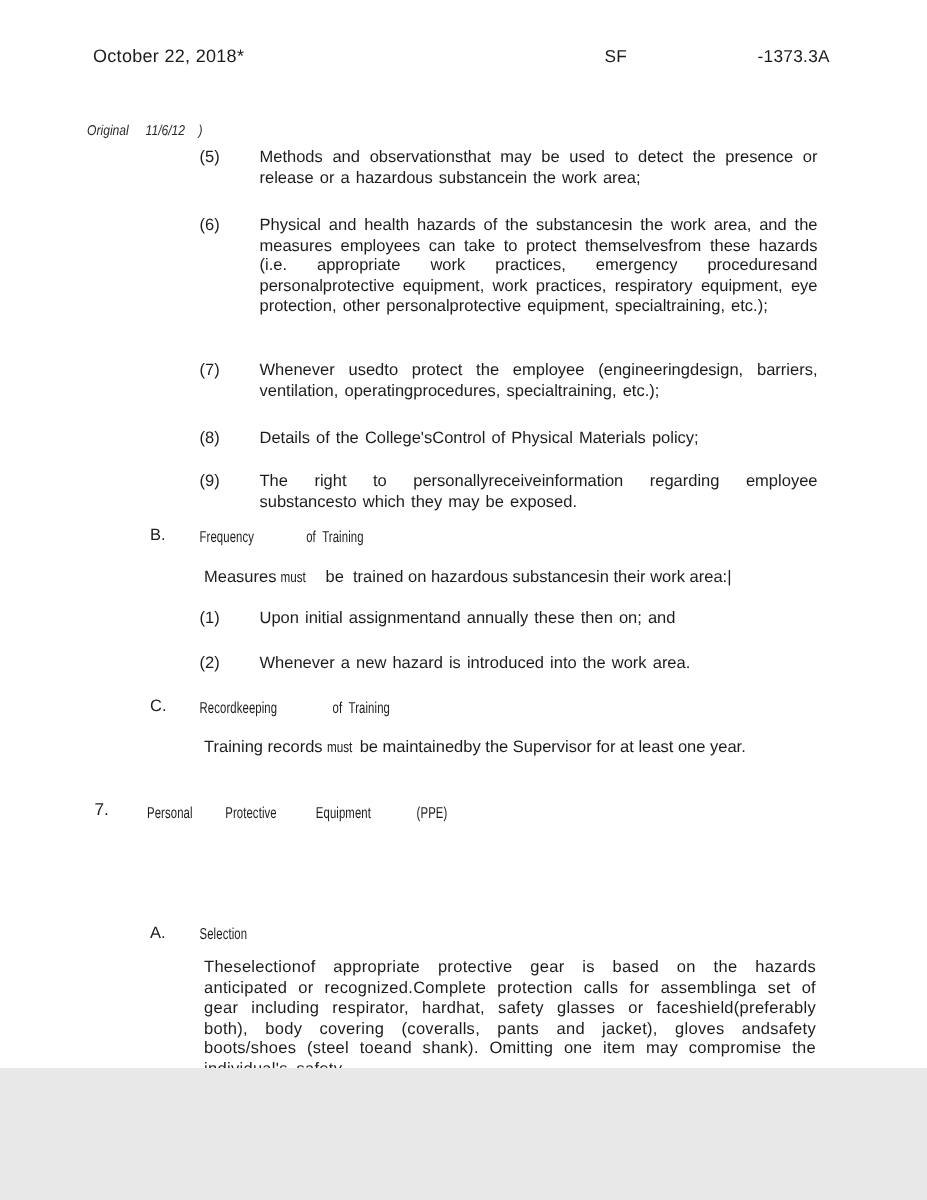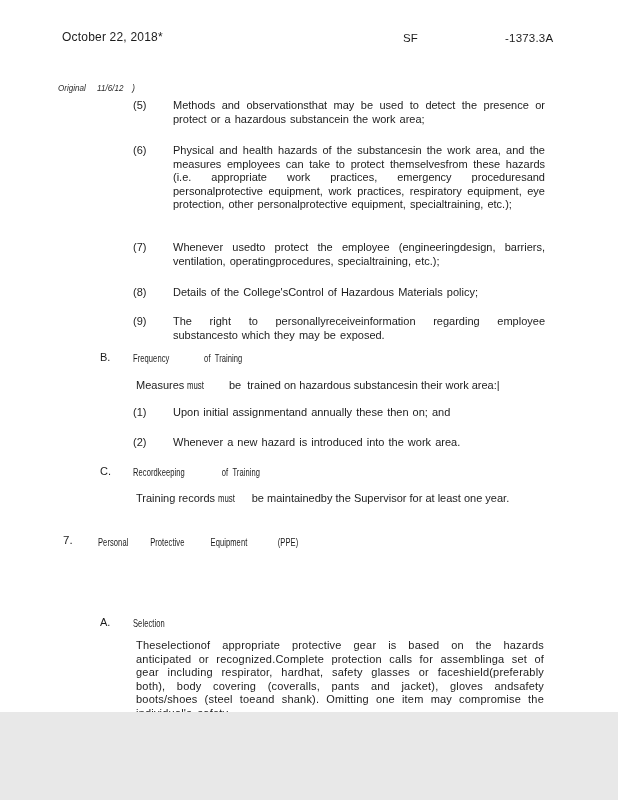--- a/index.html
+++ b/index.html
@@ -46,55 +46,55 @@
   }
   .cond-inline {
     display: inline-block;
     white-space: pre;
     font-size: 10px;
     transform: scaleX(0.78);
     transform-origin: 0 70%;
     margin-left: 3px;
   }
   .seg-post { white-space: pre; }
-  .ml8  { margin-left: 20px; }
-  .ml12 { margin-left: 12px; }
+  .ml8  { margin-left: 8px; }
+  .ml12 { }
 
   .para { text-align: justify; }
   .para-wide { text-align: justify; word-spacing: 2.5px; letter-spacing: 0.2px; }
 
   .page-num { width: 618px; text-align: center; font-size: 11px; color: #222; }
 </style>
 </head>
 <body>
 
 <div class="page">
 
   <div class="abs date-line" style="left:62px; top:31px;">October 22, 2018*</div>
   <div class="abs" style="left:58px; top:56px;margin-top:25px;">
     <span class="ital">Original     11/6/12    )</span>
   </div>
   <div class="abs doc-code" style="left:403px; top:32px;text-align:center;">SF</div>
   <div class="abs doc-code" style="left:505px; top:32px;">-1373.3A</div>
 
   <div class="item" style="top:99px;">
     <span class="inum">(5)</span>
-    <div class="itext">Methods and observationsthat may be used to detect the presence or protect or a hazardous substancein the work area;</div>
+    <div class="itext">Methods and observationsthat may be used to detect the presence or release or a hazardous substancein the work area;</div>
   </div>
   <div class="item" style="top:144px;">
     <span class="inum">(6)</span>
     <div class="itext">Physical and health hazards of the substancesin the work area, and the measures employees can take to protect themselvesfrom these hazards (i.e. appropriate work practices, emergency proceduresand personalprotective equipment, work practices, respiratory equipment, eye protection, other personalprotective equipment, specialtraining, etc.);</div>
   </div>
   <div class="item" style="top:241px;">
     <span class="inum">(7)</span>
     <div class="itext">Whenever usedto protect the employee (engineeringdesign, barriers, ventilation, operatingprocedures, specialtraining, etc.);</div>
   </div>
   <div class="item" style="top:286px;">
     <span class="inum">(8)</span>
-    <div class="itext">Details of the College'sControl of Hazardous Materials policy;</div>
+    <div class="itext">Details of the College'sControl of Physical Materials policy;</div>
   </div>
   <div class="item" style="top:315px;">
     <span class="inum">(9)</span>
     <div class="itext">The right to personallyreceiveinformation regarding employee substancesto which they may be exposed.</div>
   </div>
 
   <div class="abs" style="left:100px; top:351px;">B.</div>
   <div class="abs cond" style="left:133px; top:352px;">Frequency                of  Training</div>
 
   <div class="abs" style="left:136px; top:379px;">

